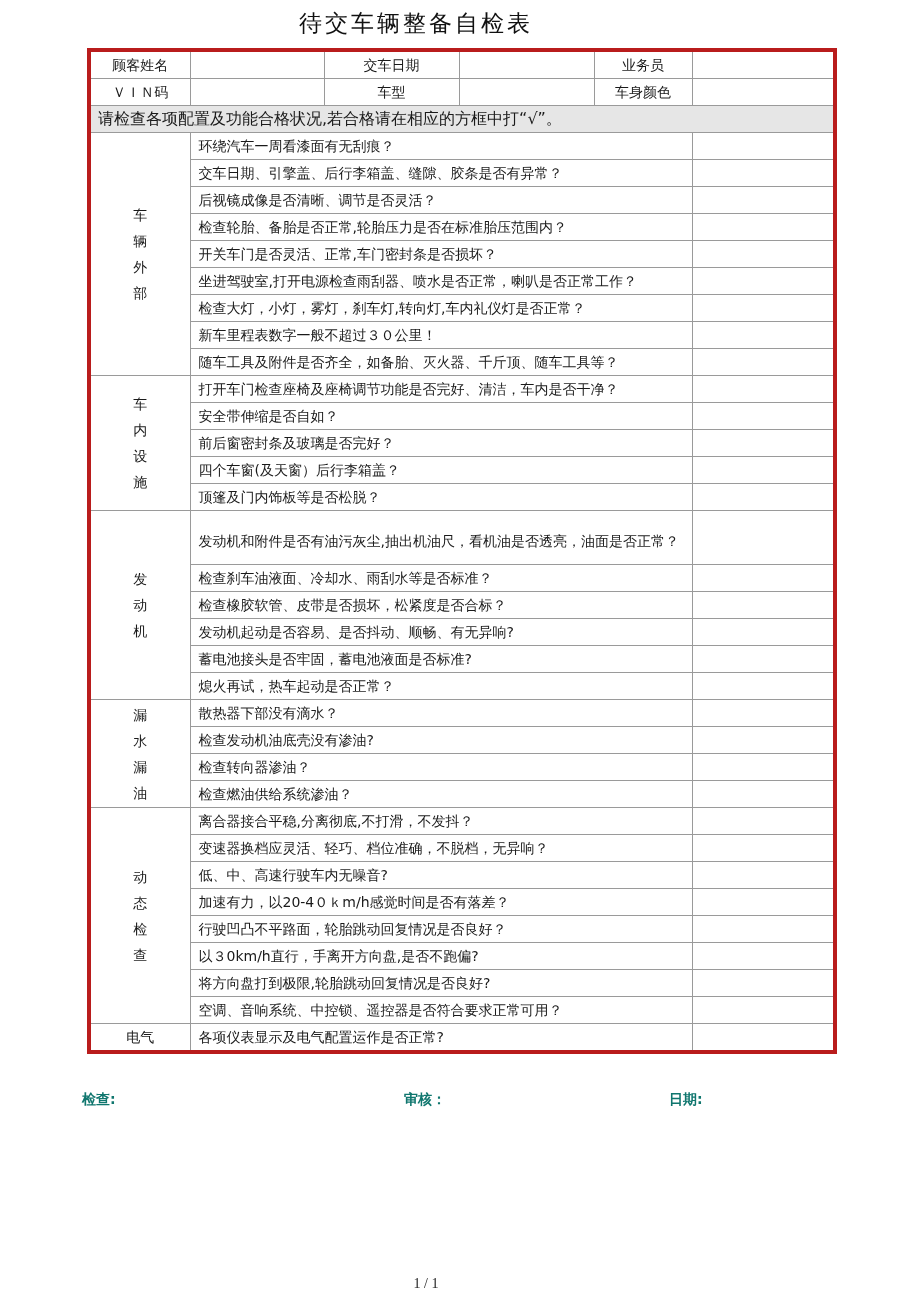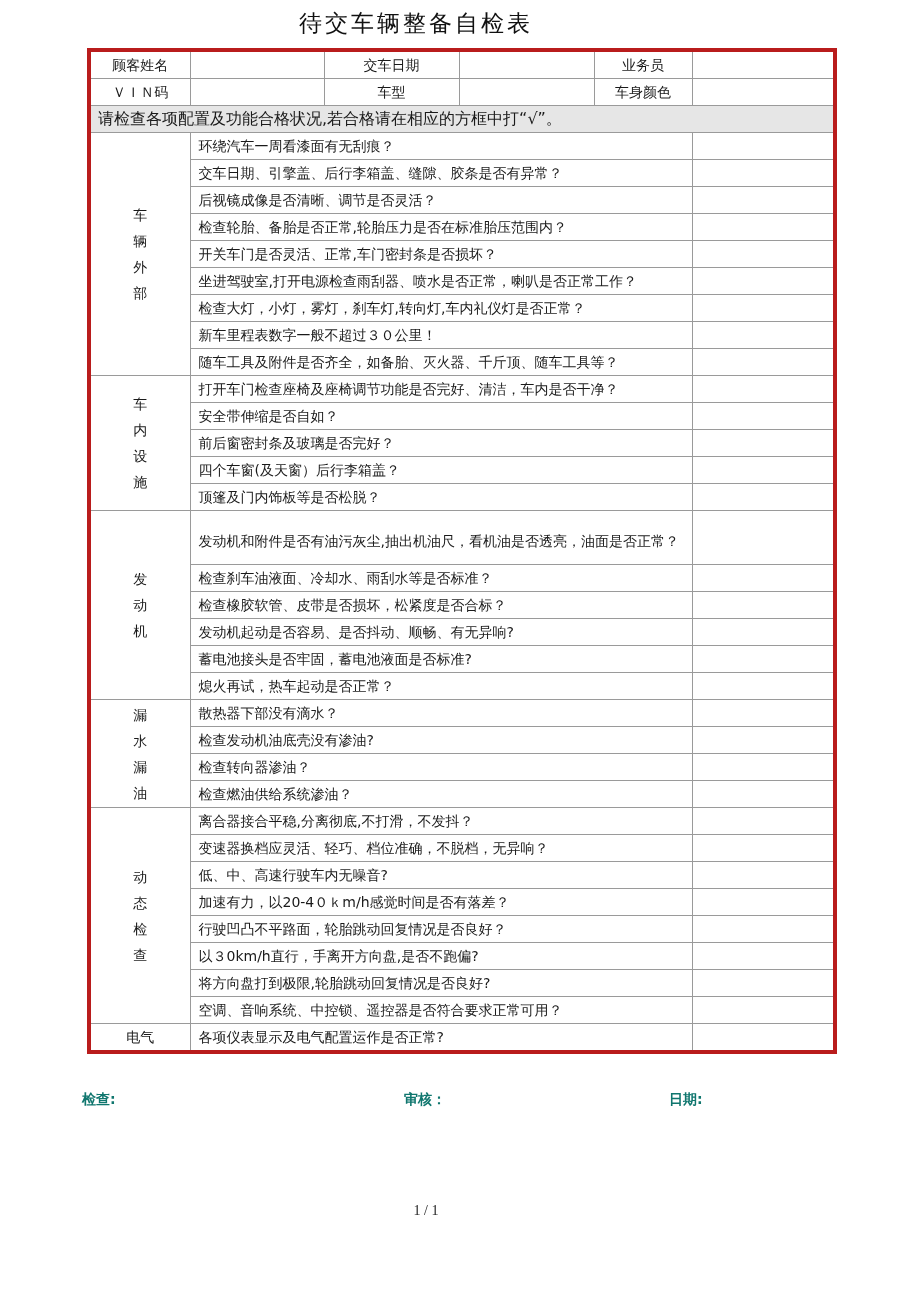--- a/index.html
+++ b/index.html
@@ -27,21 +27,21 @@
     .item.wrap { white-space: normal; line-height: 27px; padding-top: 8px; padding-bottom: 0; }
     .notice {
       background: #e6e6e6; padding-left: 7px !important; font-size: 16px;
     }
     .cat { text-align: center; vertical-align: middle; }
     .cat-v span { display: block; line-height: 26px; }
     .footer-label {
       position: absolute; top: 1091px; font-size: 14px; font-weight: bold; color: #0f766e;
     }
     .page-num {
-      position: absolute; top: 1203px; left: 0; width: 852px; text-align: center;
+      position: absolute; top: 1276px; left: 0; width: 852px; text-align: center;
       font-size: 14px; font-family: "Liberation Serif", "DejaVu Serif", serif; color: #222;
     }
   </style>
 </head>
 <body>
 
 <div class="title">待交车辆整备自检表</div>
 
 <table class="sheet">
   <colgroup>

